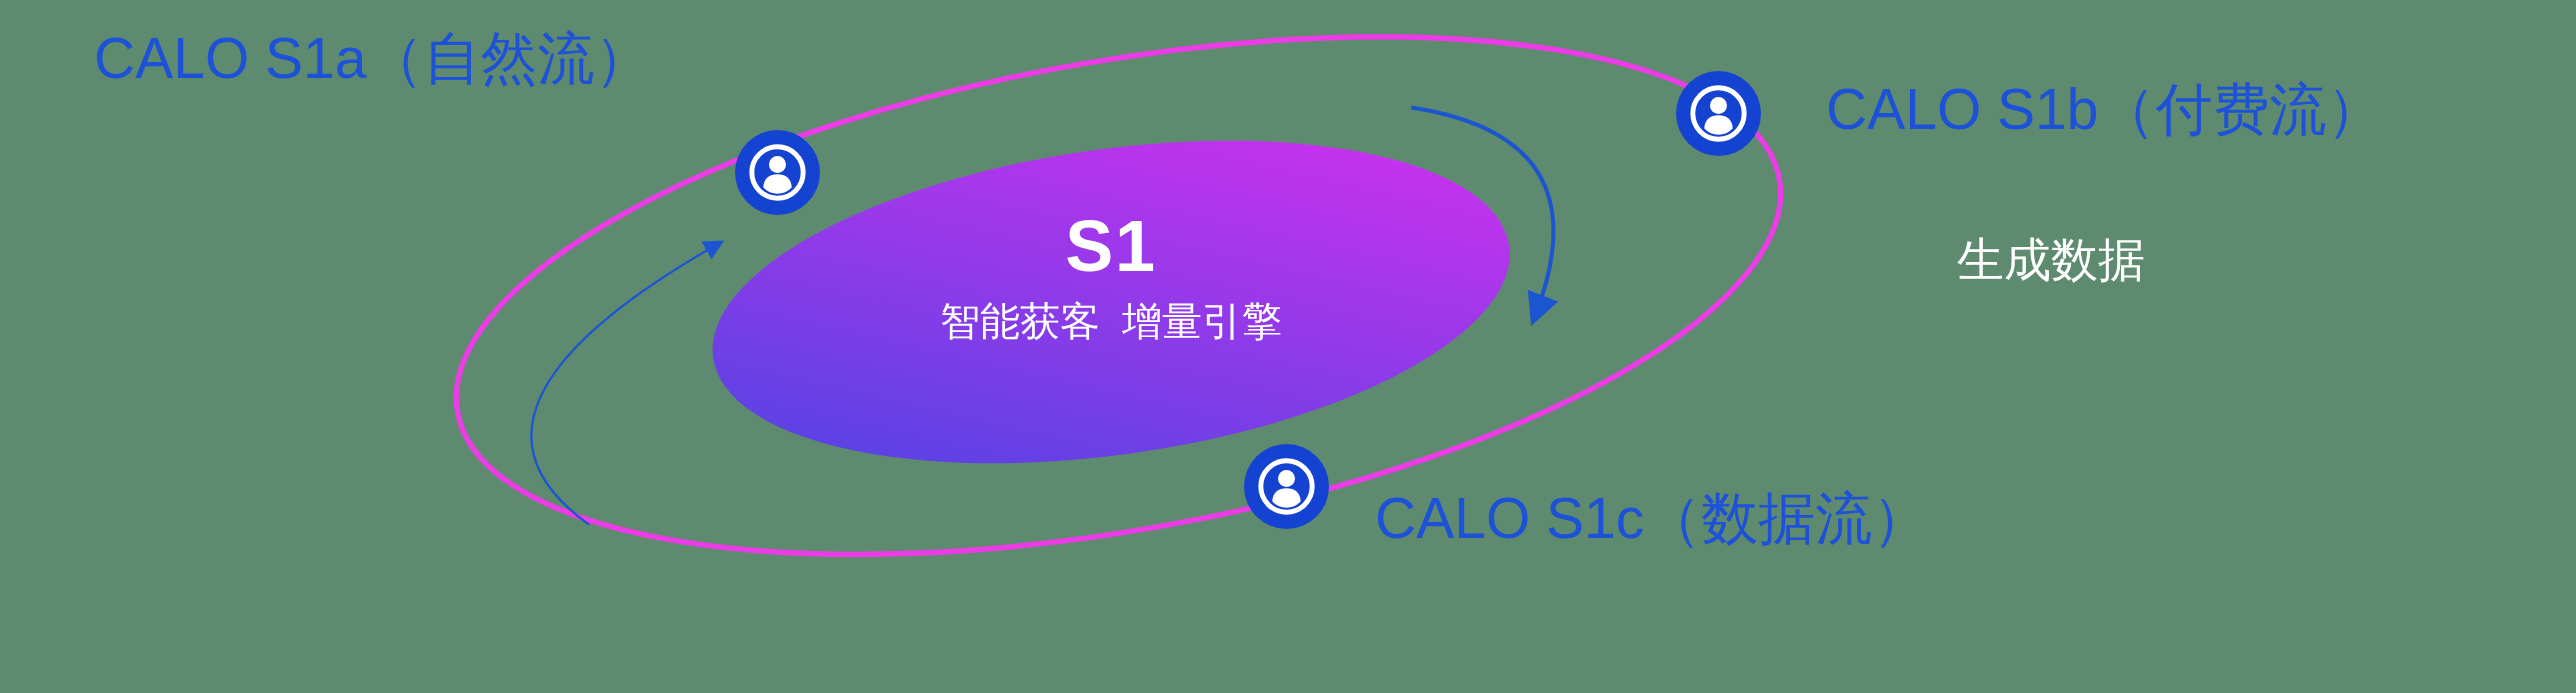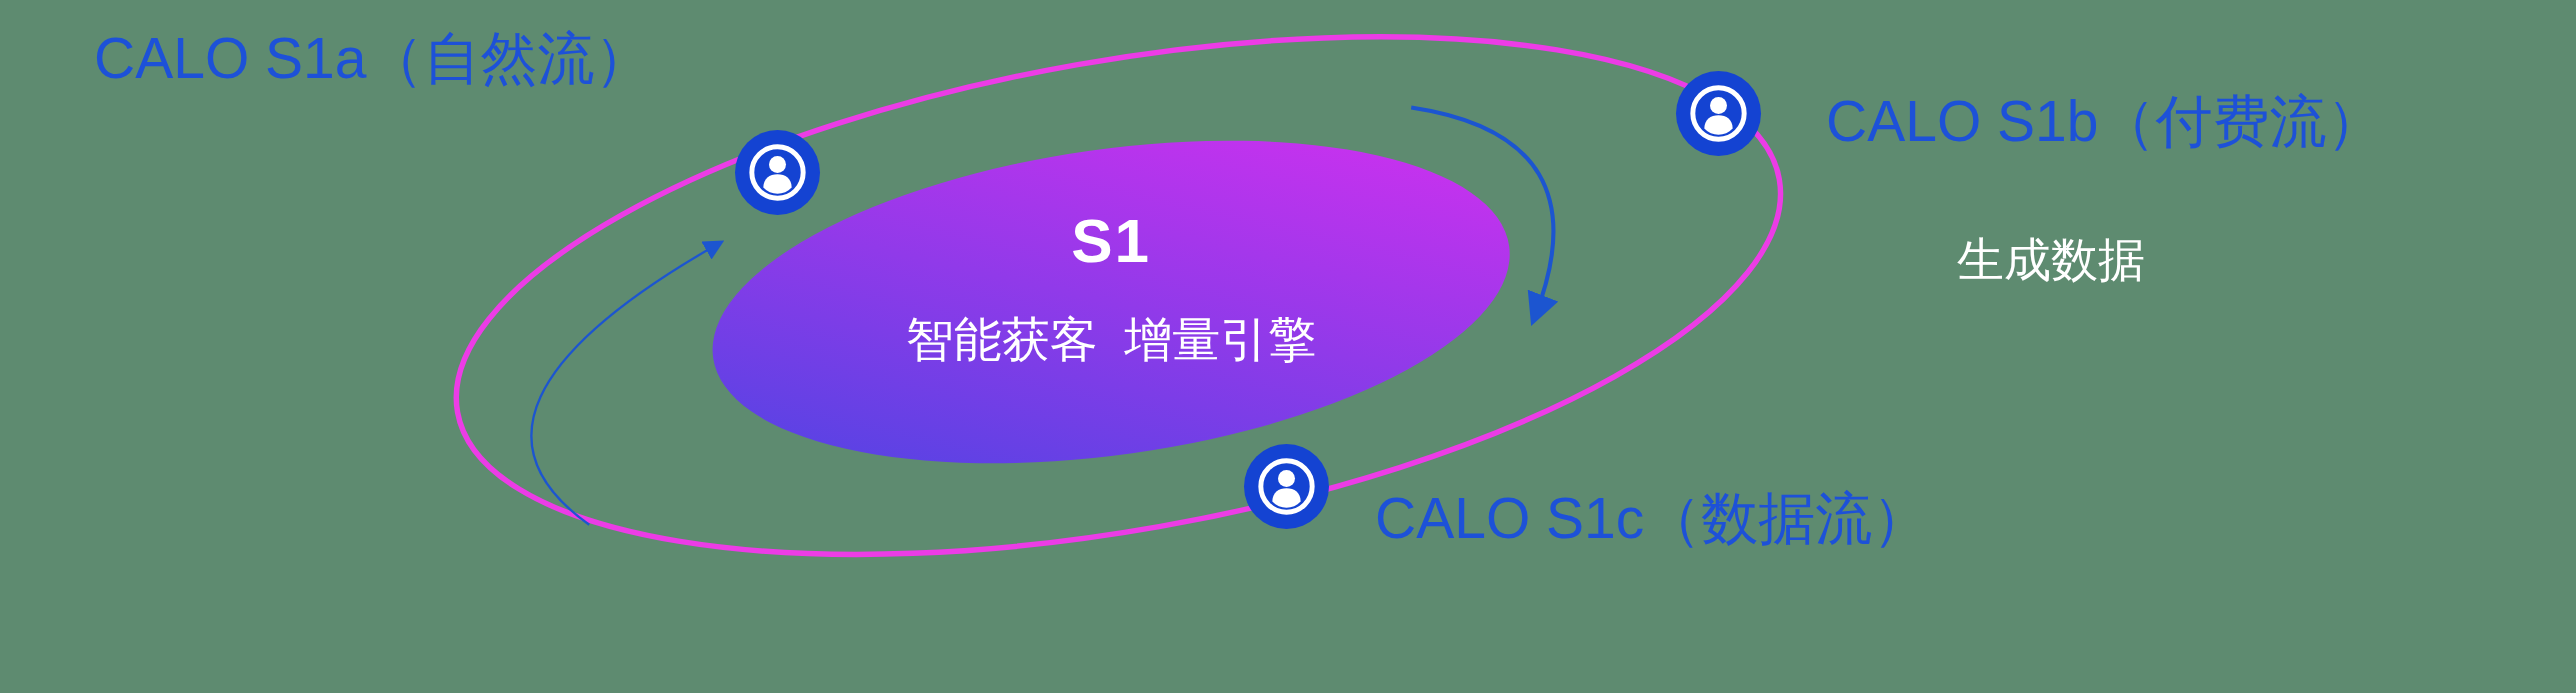--- a/index.html
+++ b/index.html
@@ -16,22 +16,22 @@
   .grad-b{stop-color:var(--core-gradient-end,#d92ff0);}
   .arrow{fill:none;stroke:var(--arrow-blue,#1c55d0);}
   .arrow-left{stroke-width:2.5px;}
   .arrow-right{stroke-width:4.5px;}
   .arrow-head{fill:var(--arrow-blue,#1c55d0);}
 
   .center-text{
     position:absolute;left:1111px;top:205px;transform:translateX(-50%);
     text-align:center;color:var(--text-white,#ffffff);
   }
-  .center-title{font-size:62px;font-weight:600;letter-spacing:1.8px;}
-  .center-sub{font-size:48px;margin-top:32px;white-space:pre;text-align:center;}
+  .center-title{font-size:72px;font-weight:600;letter-spacing:1.8px;}
+  .center-sub{font-size:40px;margin-top:7px;white-space:pre;text-align:center;}
 
   .node{
     position:absolute;width:85px;height:85px;border-radius:50%;
     background:var(--node-blue,#1443d2);
     display:flex;align-items:center;justify-content:center;
     box-shadow:0 0 0 0 transparent;
   }
   .node-s1a{left:735px;top:130px;}
   .node-s1b{left:1676px;top:71px;}
   .node-s1c{left:1244px;top:444px;}
@@ -40,21 +40,21 @@
   .blue-label{
     position:absolute;color:var(--label-blue,#1d51d8);
     font-size:57px;font-weight:500;white-space:pre;line-height:1.1;
   }
   .white-label{
     position:absolute;color:var(--text-white,#ffffff);
     font-size:47px;font-weight:400;white-space:pre;line-height:1.1;
   }
   .lab-s1a{left:50px;top:27px;margin-left:44px;}
   .sub-s1a{left:444px;top:162px;}
-  .lab-s1b{left:1826px;top:90px;}
+  .lab-s1b{left:1826px;top:78px;}
   .sub-s1b{left:1957px;top:198px;margin-top:36px;}
   .lab-s1c{left:1375px;top:487px;}
   .sub-s1c{left:1429px;top:596px;}
 </style>
 </head>
 <body>
 
 <div class="stage">
 
   <svg class="layer" viewBox="0 0 2833 763" aria-hidden="true">

